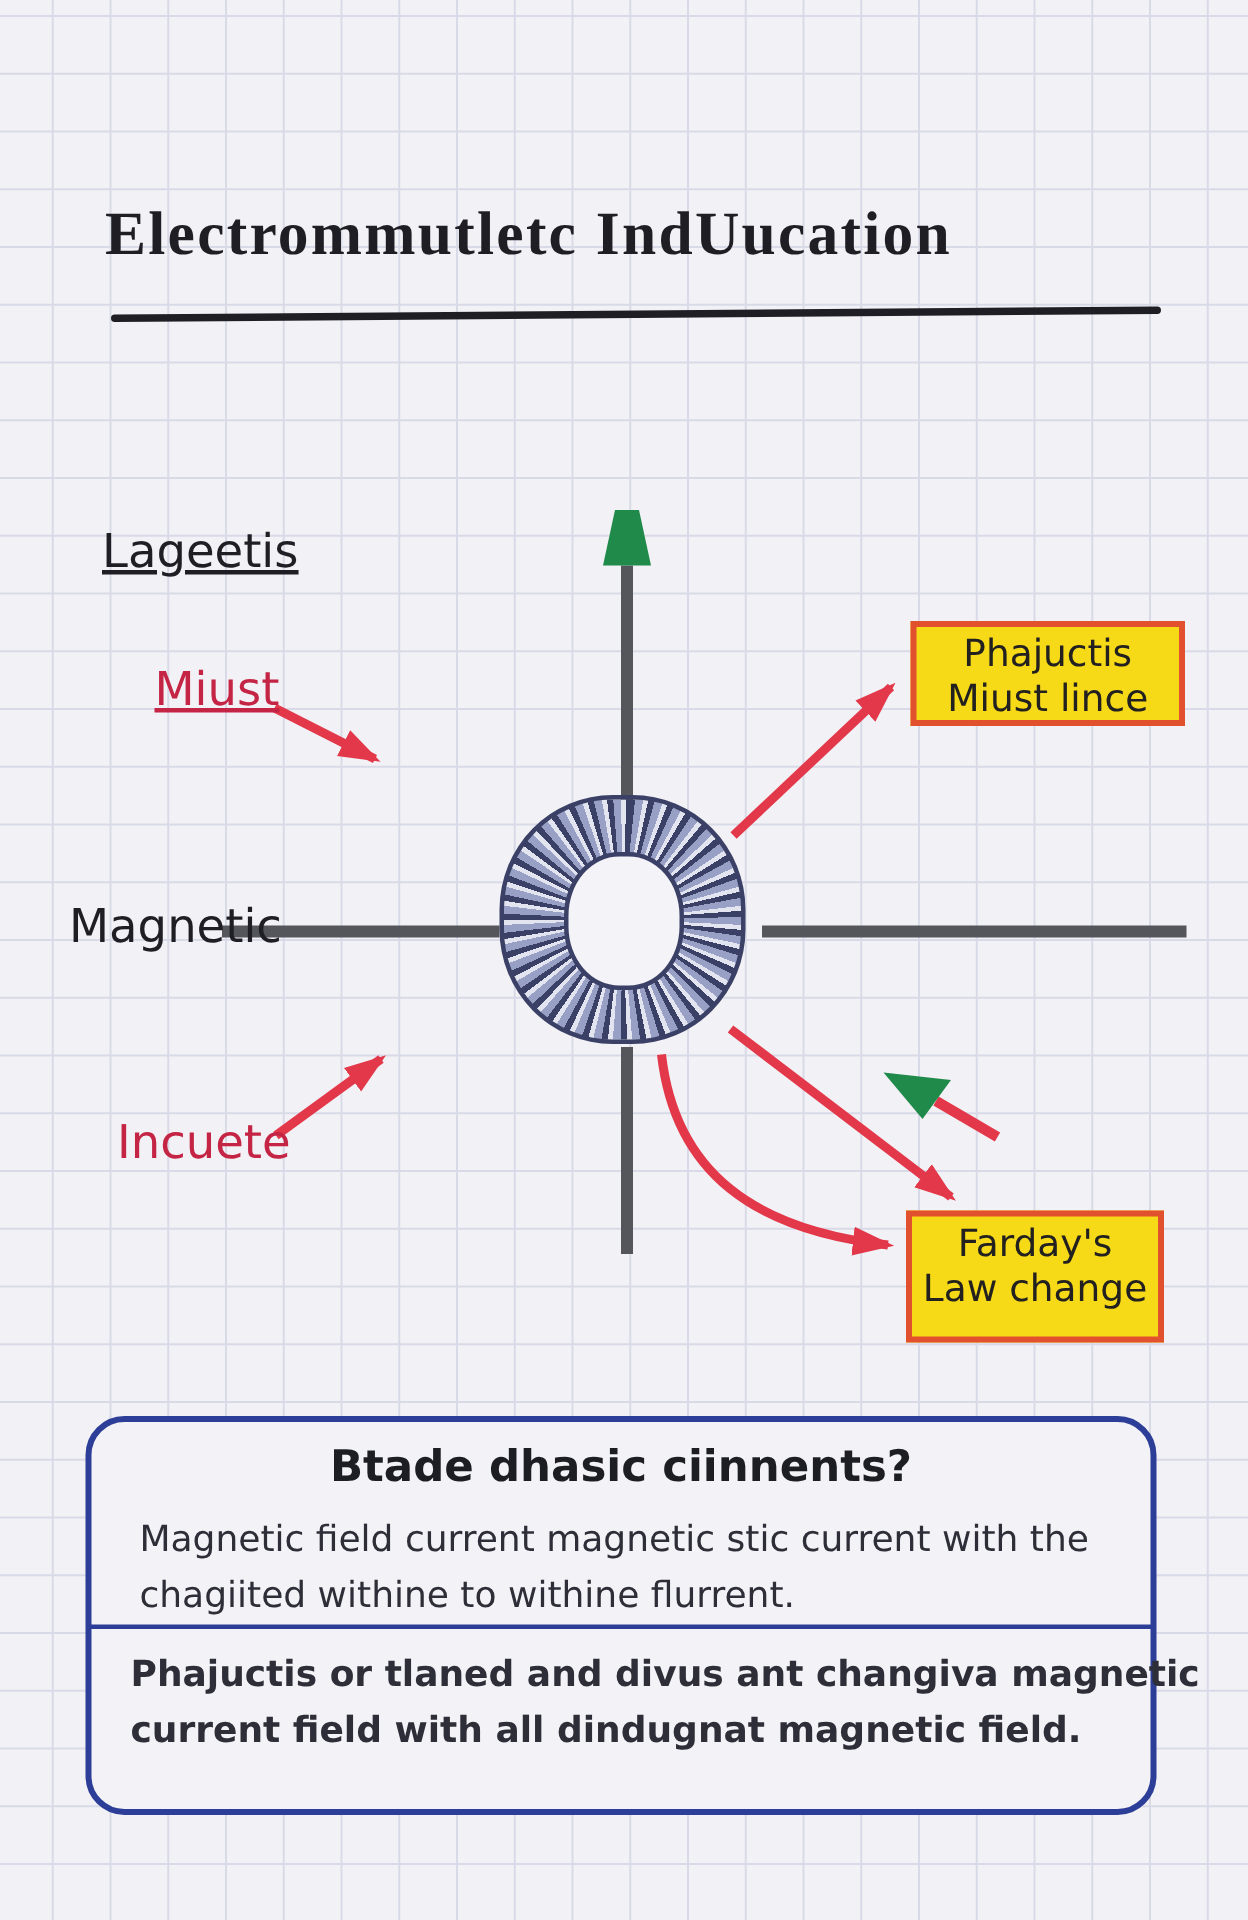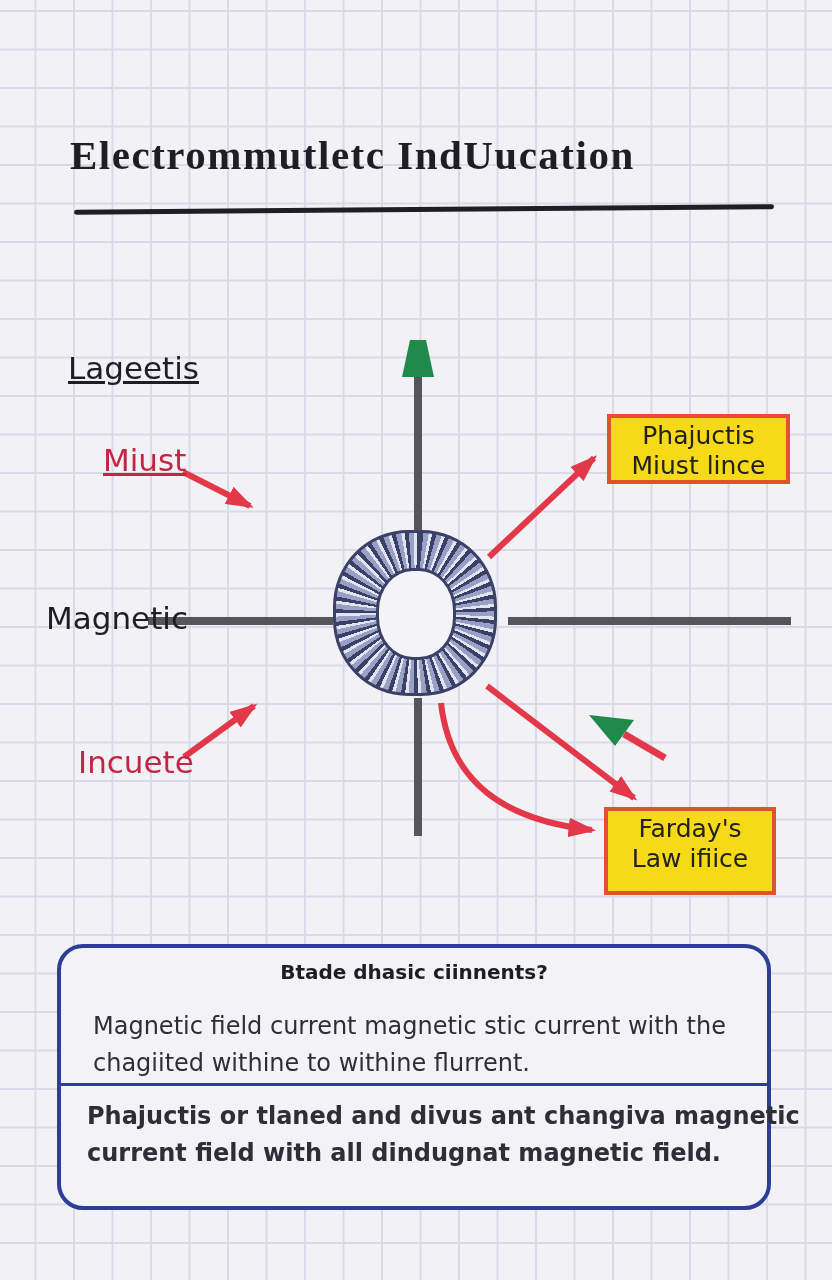--- a/index.html
+++ b/index.html
@@ -47,21 +47,21 @@
     border-radius:46%; background:#f4f3f7;
     border:3px solid #3b4166; box-sizing:border-box;
   }
   .note-box {
     left:57px; top:944px; width:714px; height:266px;
     background:#f3f2f6; border:4px solid #2c3e97; border-radius:26px;
     box-sizing:border-box;
   }
   .note-heading {
     left:0; right:0; top:12px; text-align:center;
-    font-size:20px; font-weight:bold; color:#1d1d24;
+    font-size:29px; font-weight:bold; color:#1d1d24;
   }
   .note-para { font-size:24px; line-height:37px; color:#2e2e38; white-space:nowrap; }
   .note-para span { display:block; }
   .para1 { left:32px; top:60px; }
   .para2 { left:26px; top:150px;font-weight:bold; }
   .note-divider { left:-1px; right:-1px; top:135px; height:3px; background:#2c3e97; }
 </style>
 </head>
 <body>
 
@@ -108,21 +108,21 @@
   <div class="abs lbl lbl-red two-line induced" style="left:78px; top:744px; line-height:37px;">
     <span>Incuete</span>
   </div>
 
   <div class="abs ybox" style="left:607px; top:414px; width:183px; height:70px;">
     <span>Phajuctis</span>
     <span>Miust lince</span>
   </div>
   <div class="abs ybox" style="left:604px; top:807px; width:172px; height:88px;">
     <span>Farday's</span>
-    <span>Law ifiice</span>
+    <span>Law change</span>
   </div>
 
   <div class="abs note-box">
     <div class="abs note-heading">Btade dhasic ciinnents?</div>
     <div class="abs note-para para1">
       <span>Magnetic field current magnetic stic current with the</span>
       <span>chagiited withine to withine flurrent.</span>
     </div>
     <div class="abs note-divider"></div>
     <div class="abs note-para para2">

